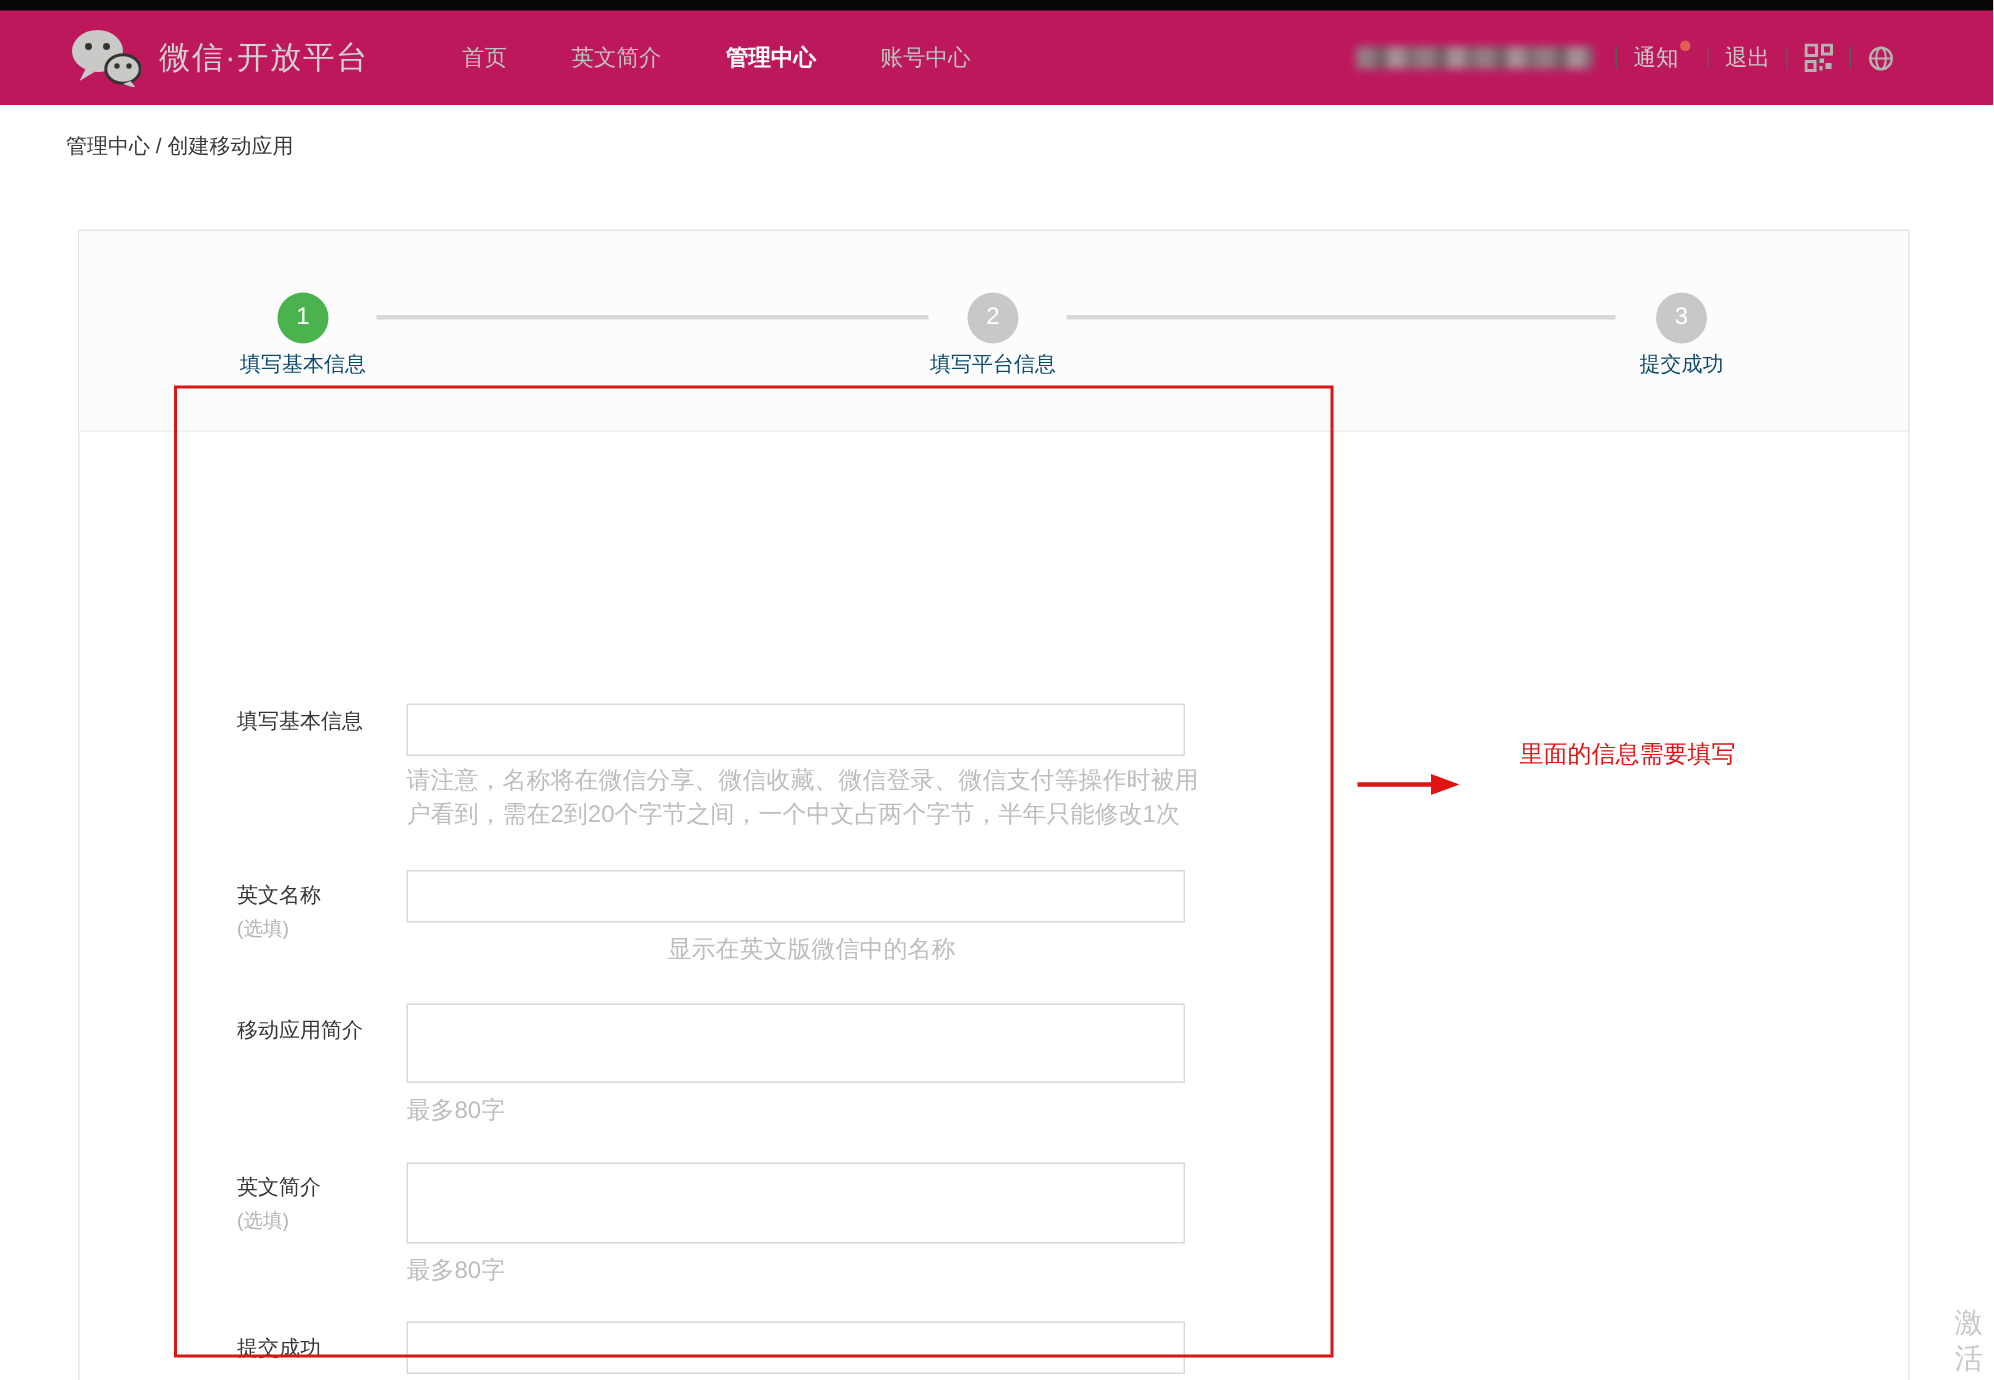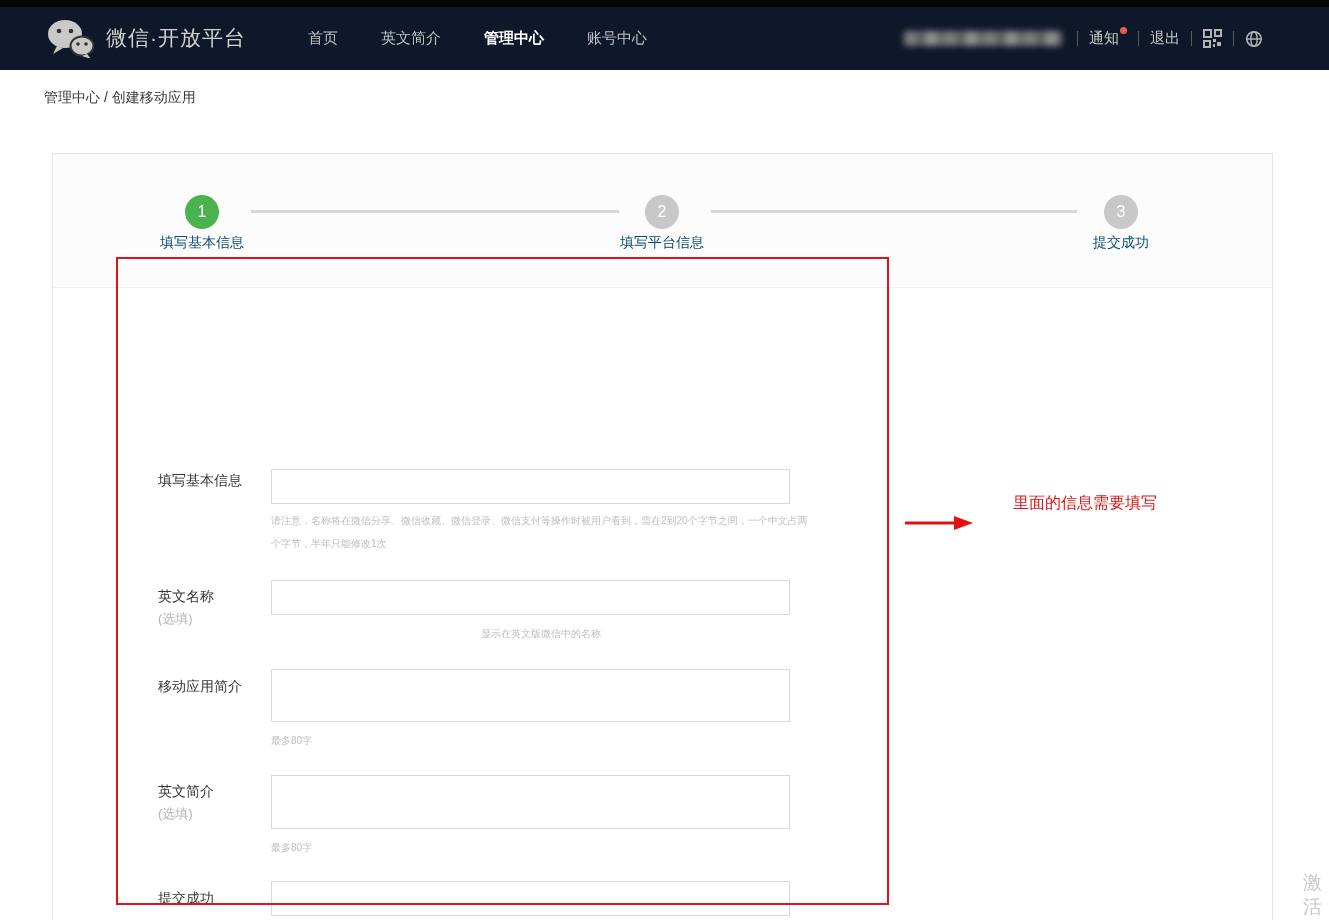--- a/index.html
+++ b/index.html
@@ -2,21 +2,21 @@
 <html><head>
 <meta charset="utf-8">
 <style>
   * { margin:0; padding:0; box-sizing:border-box; }
   html,body { background:#fff; }
   body { font-family:"Liberation Sans","DejaVu Sans",sans-serif; }
   .page { position:relative; width:1329px; height:920px; overflow:hidden; background:#fff; }
 
   
   .topnav { position:absolute; left:0; top:0; width:1329px; height:70px;
-            background:#0f172a; border-top:7px solid #060606; }
+            background:#be185d; border-top:7px solid #060606; }
   .topnav-inner { position:relative; height:63px; }
   .logo-wrap { position:absolute; left:46px; top:11px; display:flex; align-items:center; cursor:pointer; }
   .brand { margin-left:12px; font-size:21px; color:#d2d2d0; letter-spacing:1px; }
   .nav-menu { position:absolute; left:308px; top:0; height:63px; display:flex; align-items:center; gap:43px; }
   .nav-item { font-size:15px; color:#c2c2c0; cursor:pointer; white-space:nowrap; }
   .nav-item.active { color:#ffffff; font-weight:bold; }
   .nav-right { position:absolute; right:66px; top:0; height:63px; display:flex; align-items:center; }
   .acct-blur { width:158px; height:15px; border-radius:2px; margin-right:4px;
                background:repeating-linear-gradient(90deg,#8d8d8b 0 13px,#6b6b69 13px 21px,#a3a3a1 21px 33px,#787876 33px 40px);
                filter:blur(3px); opacity:.85; cursor:pointer; }
@@ -42,21 +42,21 @@
 
   
   .form-area { position:relative; }
   .f-label { position:absolute; left:105px; font-size:14px; color:#353535; }
   .f-optional { position:absolute; left:105px; font-size:13px; color:#b3b3b3; }
   .f-input { position:absolute; left:218px; width:519px; height:35px; border:1px solid #d9d9d9;
              background:#fff; font-size:14px; padding:0 10px; color:#333; outline:none; }
   .f-textarea { position:absolute; left:218px; width:519px; border:1px solid #d9d9d9; background:#fff;
                 font-size:14px; padding:6px 10px; color:#333; resize:none; outline:none;
                 font-family:"Liberation Sans","DejaVu Sans",sans-serif; }
-  .f-hint { position:absolute; left:218px; width:540px; font-size:10px; line-height:23px; color:#bdbdbd; }
+  .f-hint { position:absolute; left:218px; width:540px; font-size:16px; line-height:23px; color:#bdbdbd; }
 
   
   .anno-box { position:absolute; left:116px; top:257px; width:773px; height:648px;
               border:2px solid #da1717; pointer-events:none; }
   .anno-arrow { position:absolute; left:903px; top:514px; }
   .anno-text { position:absolute; left:1013px; top:493px; font-size:16px; color:#e01212; white-space:nowrap; }
 
   
   .watermark { position:absolute; left:1303px; top:871px; color:#c3c3c3; opacity:.9; }
   .wm-l1 { font-size:19px; line-height:24px; }

